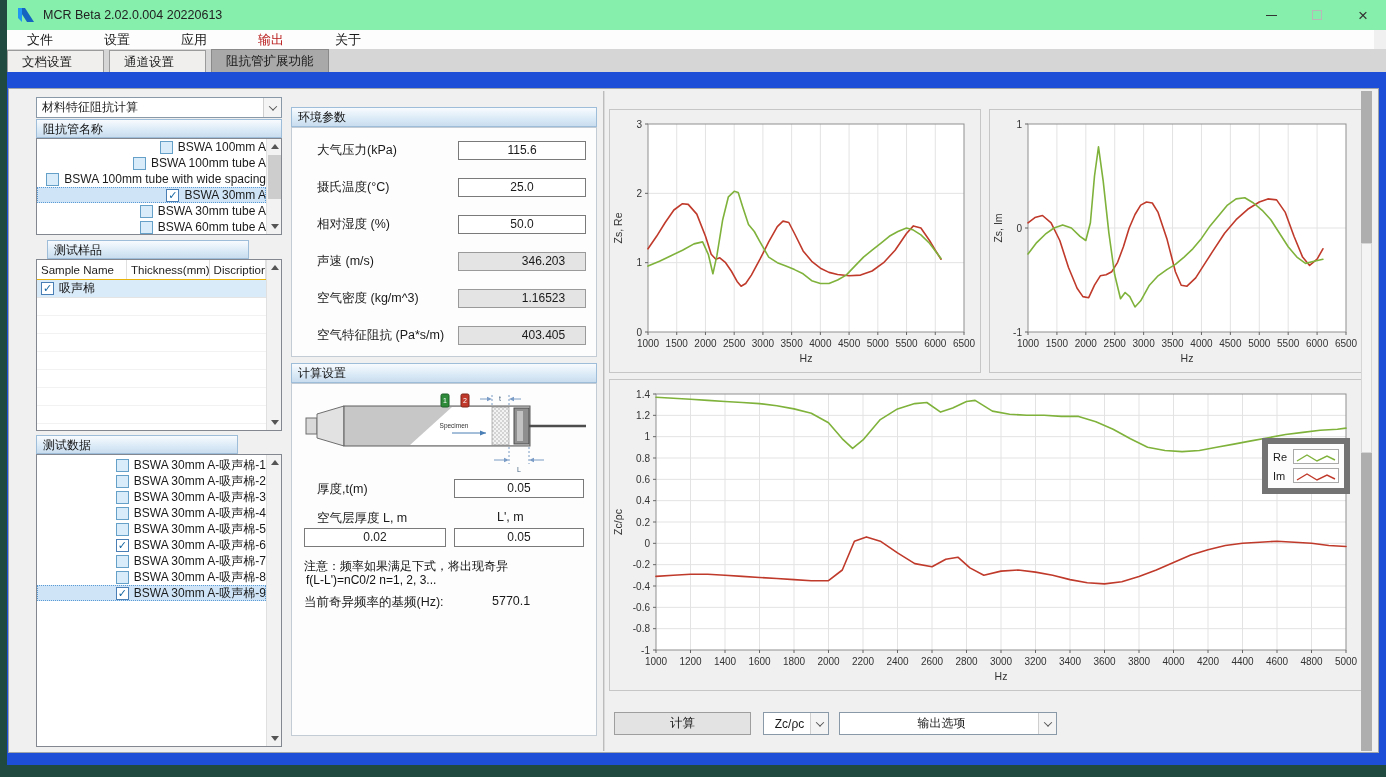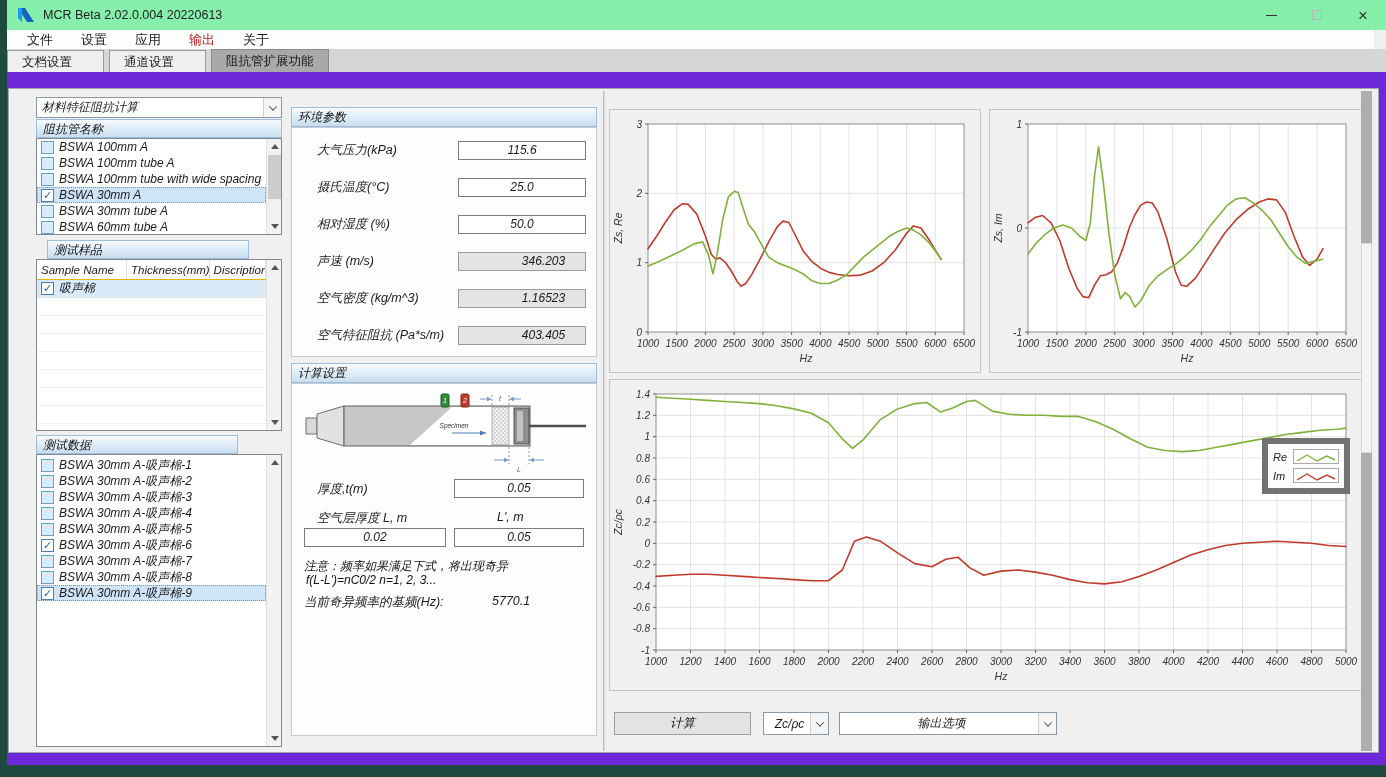--- a/index.html
+++ b/index.html
@@ -12,47 +12,47 @@
   .titlebar { position:absolute; left:0; top:0; right:0; height:30px; background:#86efac; display:flex; align-items:center; }
   .app-icon { width:18px; height:18px; margin:0 8px 0 10px; }
   .title { font-size:12.5px; color:#222; }
   .win-controls { margin-left:auto; display:flex; height:100%; }
   .wc { width:46px; height:100%; display:flex; align-items:center; justify-content:center; }
   .wc-min-bar { width:11px; height:1px; background:#333; }
   .wc-max-box { width:10px; height:10px; border:1px solid #b8b8b8; }
   .wc-close { font-size:17px; color:#333; line-height:1; }
 
   
-  .menubar { position:absolute; left:0; top:30px; right:12px; height:19px; background:#fdfdfd; display:flex; align-items:center; padding-left:6px; }
+  .menubar { position:absolute; left:0; top:30px; right:12px; height:19px; background:#fdfdfd; display:flex; align-items:center; padding-left:6px;gap:23px; }
   .menu-item { font-size:13px; padding:0 14px; color:#1a1a1a; }
   .menu-item.disabled { color:#b91c1c; }
 
   
   .tabstrip { position:absolute; left:0; top:49px; right:0; height:23px; background:#d6d6d6; display:flex; align-items:flex-end; }
   .tab { height:22px; line-height:22px; font-size:12.5px; padding:0 14px; background:#f0efee; border:1px solid #9b9b9b; border-bottom:none; min-width:97px; text-align:left; }
   .tab + .tab { margin-left:5px; }
   .tab.active { background:#a9a9a9; height:23px; line-height:23px; border-color:#8a8a8a; }
 
-  .page { position:absolute; left:0; top:72px; right:0; bottom:0; background:#6d28d9;font-style:italic; }
+  .page { position:absolute; left:0; top:72px; right:0; bottom:0; background:#1d4ed8; }
   .outer-panel { position:absolute; left:1px; top:16px; width:1371px; height:665px; background:#f0f0f0; border:1px solid #a0a4ab; }
 
   
   .sec-header { position:absolute; height:19px; line-height:18px; font-size:12px; padding-left:6px;
     background:linear-gradient(180deg,#f8fbfe 0%,#dcebf7 55%,#c9ddef 100%); border:1px solid #9ebdd8; color:#111; }
 
   
   .dropdown { background:#fff; border:1px solid #8a99a8; display:flex; align-items:center; font-size:12px; }
   .dropdown .dd-text { flex:1; padding-left:5px; white-space:nowrap; overflow:hidden; }
   .dd-btn { width:18px; align-self:stretch; background:#f4f4f4; border-left:1px solid #cfcfcf; display:flex; align-items:center; justify-content:center; }
   .chev { width:6px; height:6px; border-right:1px solid #555; border-bottom:1px solid #555; transform:rotate(45deg) translate(-1px,-1px); }
 
   
   .listbox { position:absolute; background:#fff; border:1px solid #828790; overflow:hidden; }
   .list-inner { position:absolute; left:0; top:0; right:15px; bottom:0; overflow:hidden; }
-  .list-row { height:16px; display:flex; align-items:center; padding-left:4px; font-size:12px; white-space:nowrap; }
+  .list-row { height:16px; display:flex; align-items:center; padding-left:4px; font-size:12px; white-space:nowrap;justify-content:flex-end; }
   .list-row.selected { background:#cfe5f7; }
   .list-row.focused { outline:1px dotted #5b9bd5; outline-offset:-1px; }
   .cb { width:13px; height:13px; border:1px solid #64a0c8; background:#d9ecf9; margin-right:5px; flex:0 0 13px;
         font-size:11px; line-height:11px; text-align:center; color:#1464a0; }
   .cb.checked { background:#fff; border-color:#4a7fb5; }
 
   
   .vscroll { position:absolute; right:0; top:0; bottom:0; width:15px; background:#f2f2f2; border-left:1px solid #e0e0e0; }
   .sb-arrow { position:absolute; left:0; width:15px; height:15px; display:flex; align-items:center; justify-content:center; }
   .tri-up { width:0; height:0; border-left:4px solid transparent; border-right:4px solid transparent; border-bottom:5px solid #555; }

